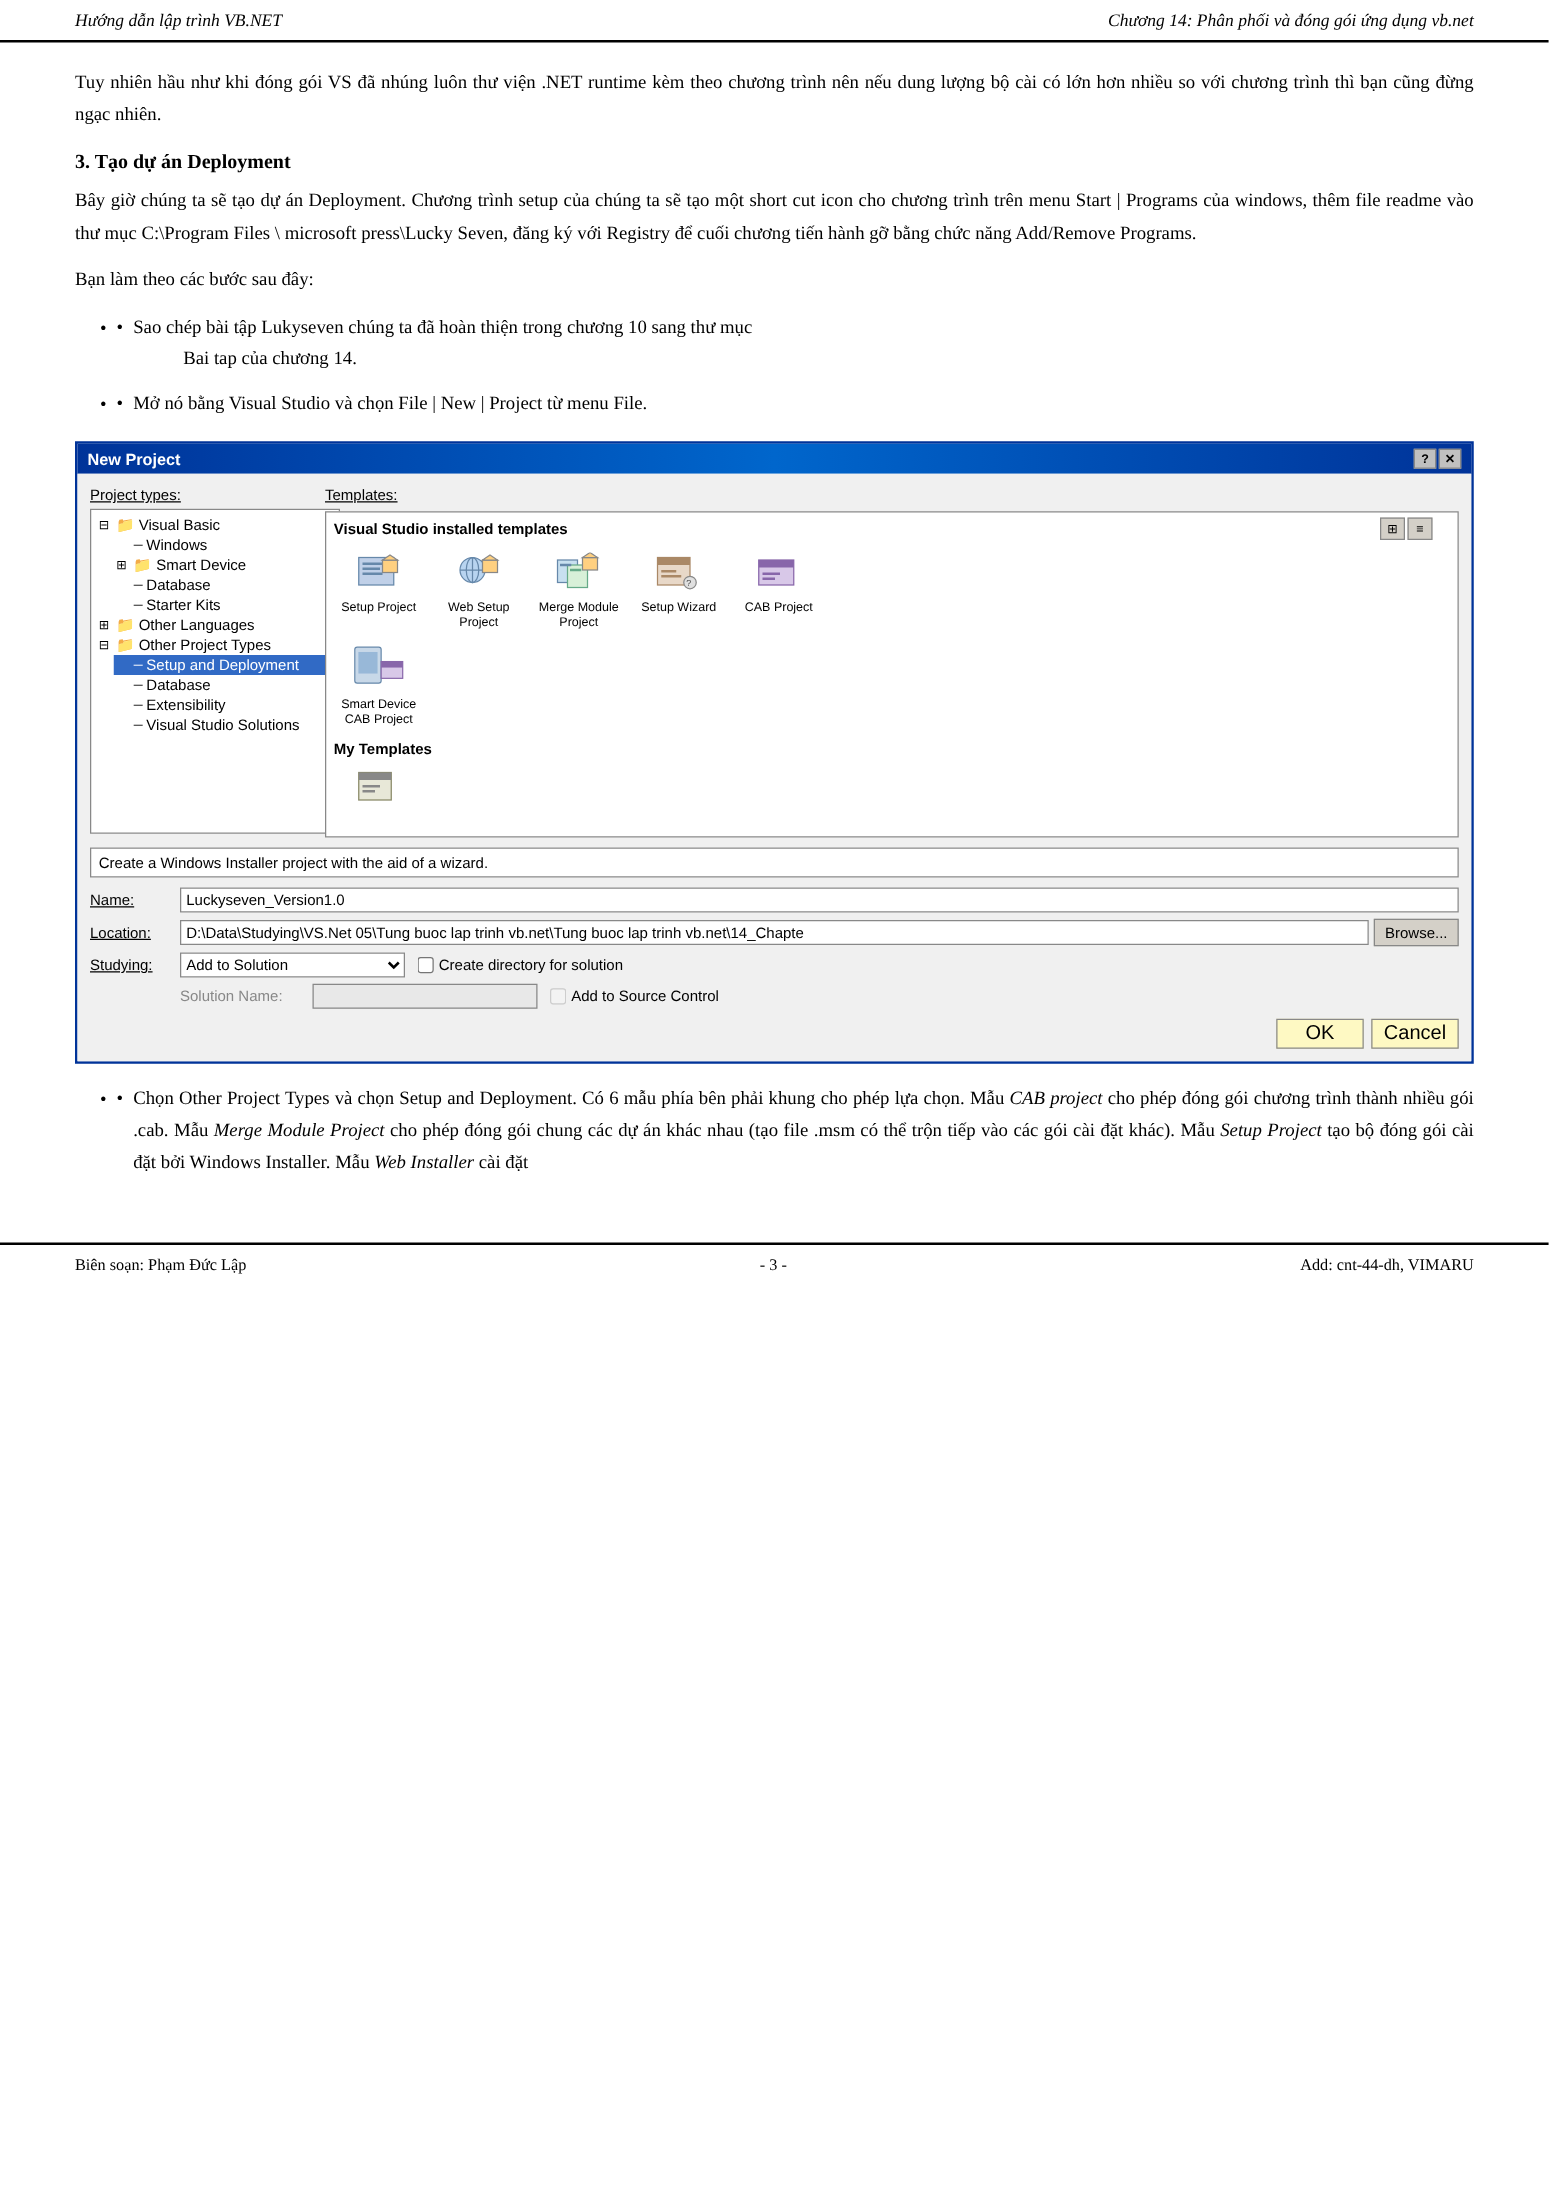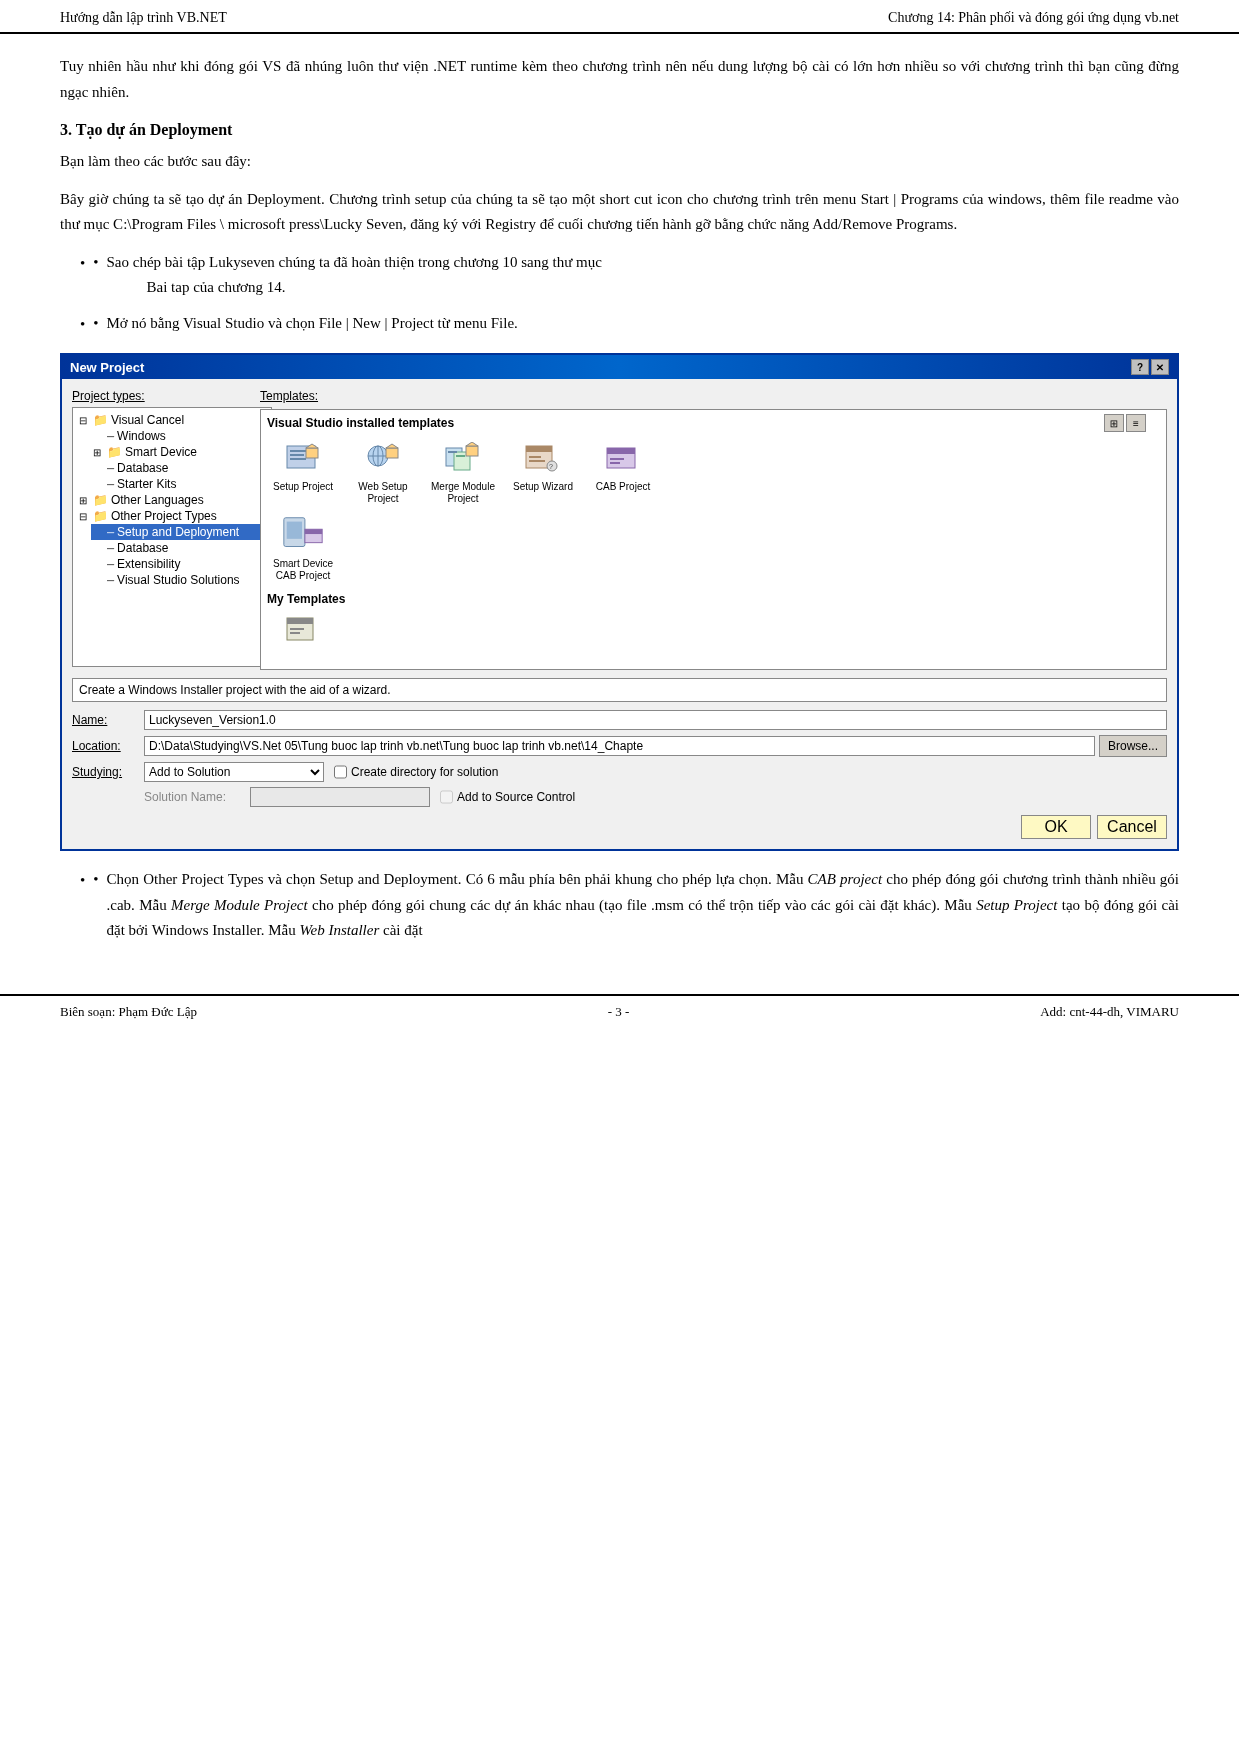--- a/index.html
+++ b/index.html
@@ -12,20 +12,21 @@
       font-size: 15px;
     }
 
     
     .page-header {
       display: flex;
       justify-content: space-between;
       padding: 10px 60px 6px 60px;
       border-bottom: 2px solid #000;
       font-size: 14px;
+      font-style: italic;
     }
 
     
     .page-content {
       padding: 20px 60px;
     }
 
     .paragraph {
       text-align: justify;
       line-height: 1.7;
@@ -316,23 +317,23 @@
   <span>Hướng dẫn lập trình VB.NET</span>
   <span>Chương 14: Phân phối và đóng gói ứng dụng vb.net</span>
 </div>
 
 <div class="page-content">
 
   <p class="paragraph">Tuy nhiên hầu như khi đóng gói VS đã nhúng luôn thư viện .NET runtime kèm theo chương trình nên nếu dung lượng bộ cài có lớn hơn nhiều so với chương trình thì bạn cũng đừng ngạc nhiên.</p>
 
   <p class="section-title">3. Tạo dự án Deployment</p>
 
+  <p class="paragraph">Bây giờ chúng ta sẽ tạo dự án Deployment. Chương trình setup của chúng ta sẽ tạo một short cut icon cho chương trình trên menu Start | Programs của windows, thêm file readme vào thư mục C:\Program Files \ microsoft press\Lucky Seven, đăng ký với Registry để cuối chương tiến hành gỡ bằng chức năng Add/Remove Programs.</p>
+
   <p class="paragraph">Bạn làm theo các bước sau đây:</p>
-
-  <p class="paragraph">Bây giờ chúng ta sẽ tạo dự án Deployment. Chương trình setup của chúng ta sẽ tạo một short cut icon cho chương trình trên menu Start | Programs của windows, thêm file readme vào thư mục C:\Program Files \ microsoft press\Lucky Seven, đăng ký với Registry để cuối chương tiến hành gỡ bằng chức năng Add/Remove Programs.</p>
 
   <ul class="bullet-list">
     <li>
       <span>•</span>
       <div style="margin-left:8px;">
         <span>Sao chép bài tập Lukyseven chúng ta đã hoàn thiện trong chương 10 sang thư mục</span><br>
         <span style="margin-left:40px;">Bai tap của chương 14.</span>
       </div>
     </li>
     <li>
@@ -357,21 +358,21 @@
 
       <div class="dialog-top">
 
         <div style="width:180px; flex-shrink:0;">
           <div class="project-types-label">Project types:</div>
           <div class="project-types-panel">
 
             <div class="tree-item">
               <span class="tree-toggle">⊟</span>
               <span style="margin-right:3px;">📁</span>
-              <span>Visual Cancel</span>
+              <span>Visual Basic</span>
             </div>
 
             <div class="tree-item indent-1">
               <span class="tree-toggle"></span>
               <span style="margin-right:3px; font-size:10px;">─</span>
               <span>Windows</span>
             </div>
 
             <div class="tree-item indent-1">
               <span class="tree-toggle">⊞</span>

